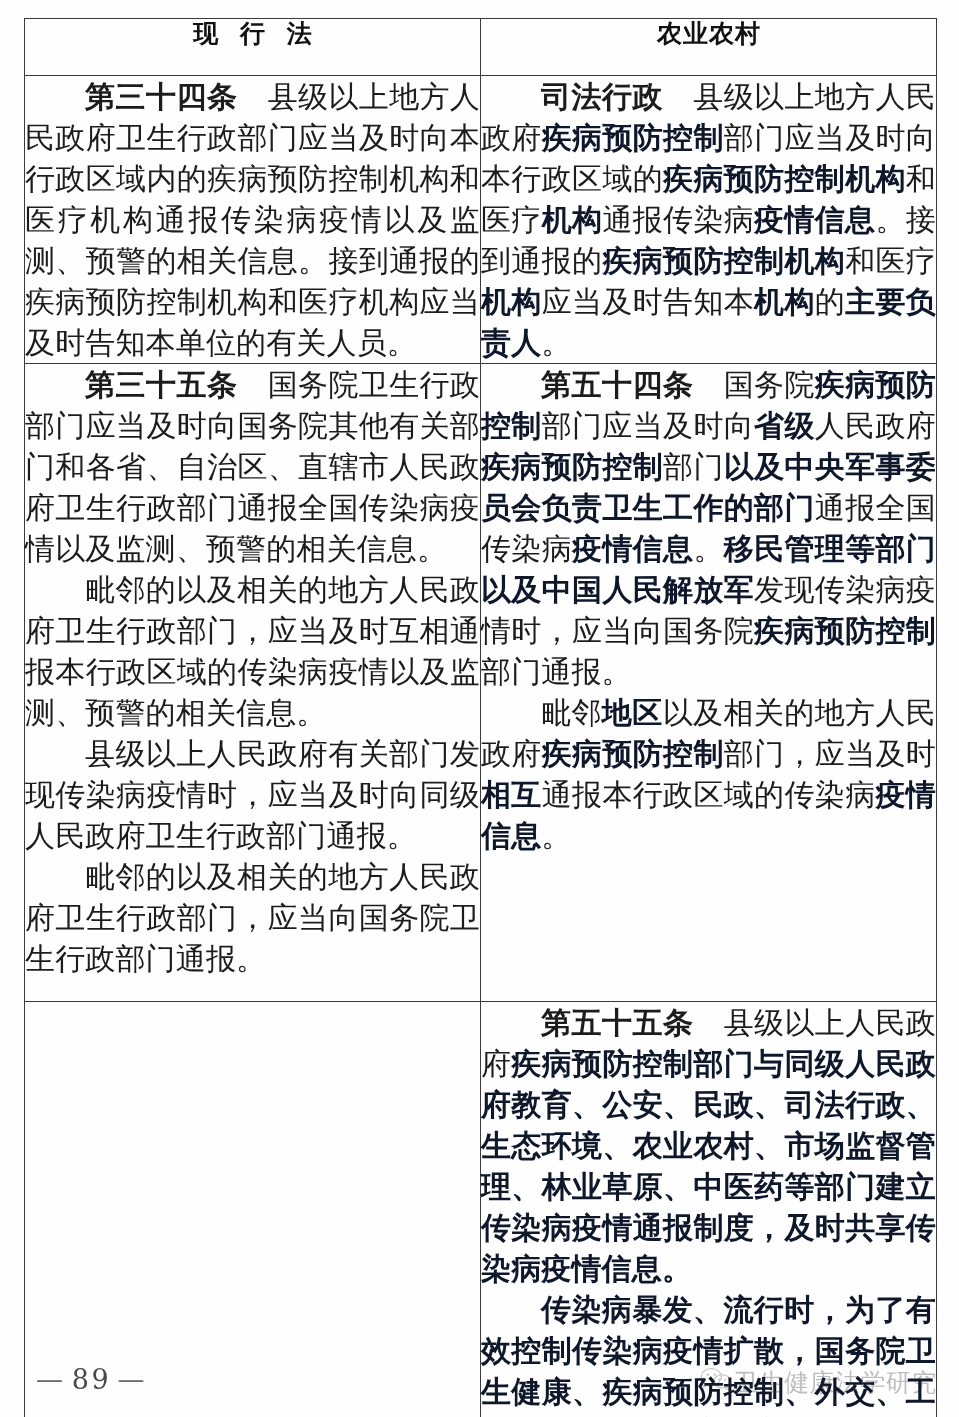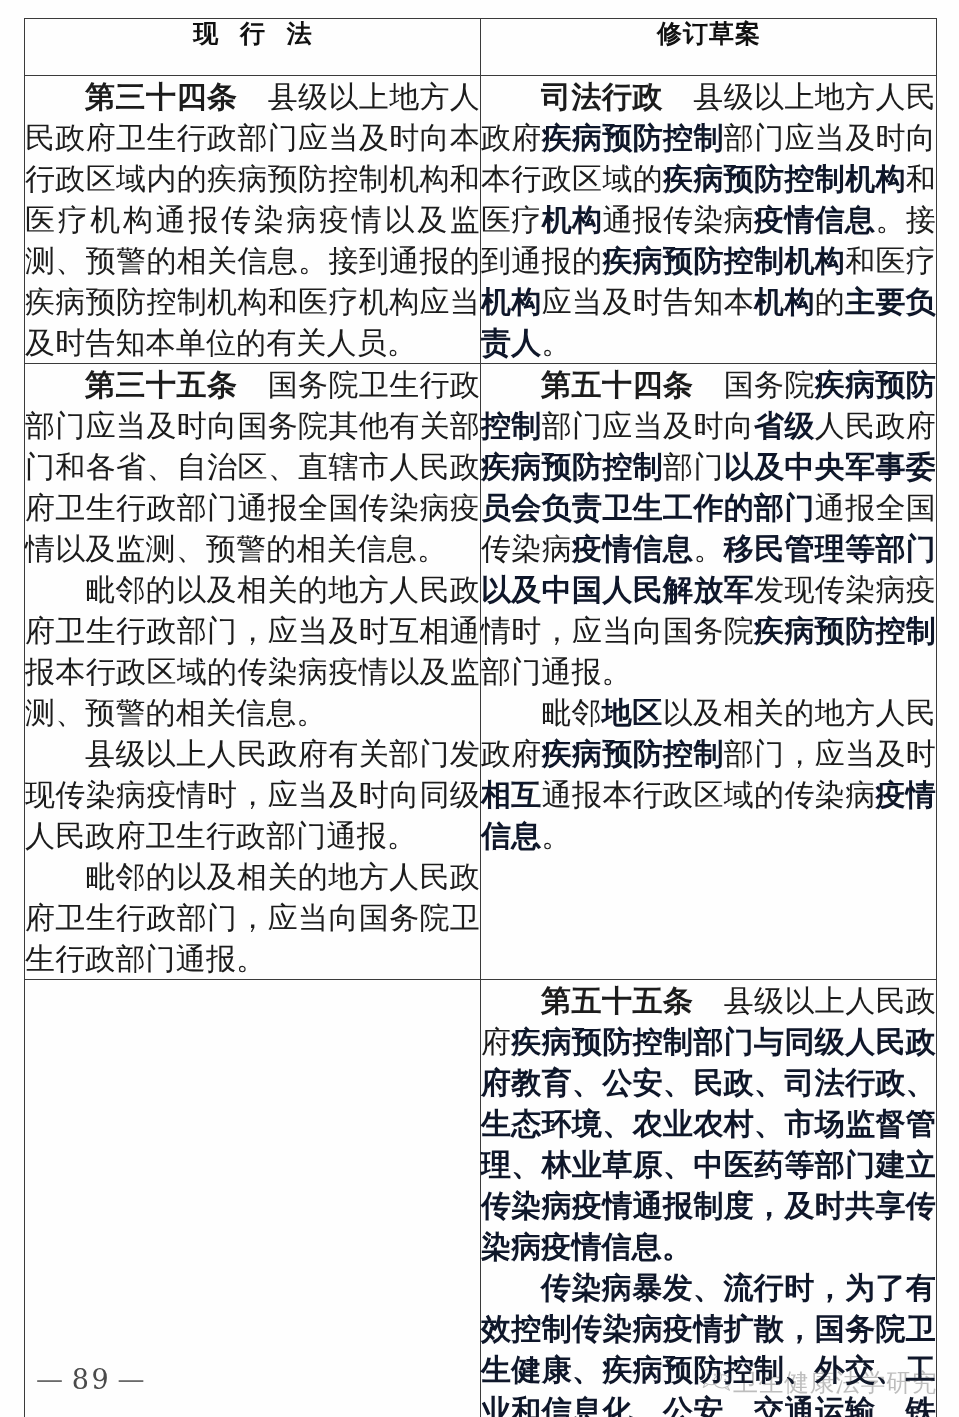--- a/index.html
+++ b/index.html
@@ -57,21 +57,21 @@
     text-indent: 0.26em;
     color: #111;
     line-height: 1.2;
   }
   .hdr-text.tight { letter-spacing: 0.04em; text-indent: 0.04em; }
 
   
   .body-cell {
     padding: 10px 14px 16px 14px;
   }
-  .body-cell.pad-tall { }
+  .body-cell.pad-tall { padding-bottom: 22px; }
 
   
   .para {
     font-size: 30px;
     line-height: 41px;
     text-align: justify;
     text-justify: inter-character;
     margin: 0;
     color: #1c1c1c;
     font-weight: 400;
@@ -152,21 +152,21 @@
       <col class="col-left">
       <col class="col-right">
     </colgroup>
 
     <tbody>
         <tr>
       <th class="hdr-cell">
         <div class="hdr-text">现 行 法</div>
       </th>
       <th class="hdr-cell">
-        <div class="hdr-text tight">修订草案</div>
+        <div class="hdr-text tight">农业农村</div>
       </th>
     </tr>
 
     <tr>
       <td class="body-cell">
         <p class="para indent"><span class="art-no">第三十四条</span><span class="gap-wide"></span><span>县级以上地方人民政府卫生行政部门应当及时向本行政区域内的疾病预防控制机构和医疗机构通报传染病疫情以及监测、预警的相关信息。接到通报的疾病预防控制机构和医疗机构应当及时告知本单位的有关人员。</span></p>
       </td>
 
       <td class="body-cell">
         <p class="para indent"><span class="art-no">司法行政</span><span class="gap-wide"></span><span>县级以上地方人民政府<b>疾病预防控制</b>部门应当及时向本行政区域的<b>疾病预防控制机构</b>和医疗<b>机构</b>通报传染病<b>疫情信息</b>。接到通报的<b>疾病预防控制机构</b>和医疗<b>机构</b>应当及时告知本<b>机构</b>的<b>主要负责人</b>。</span></p>

